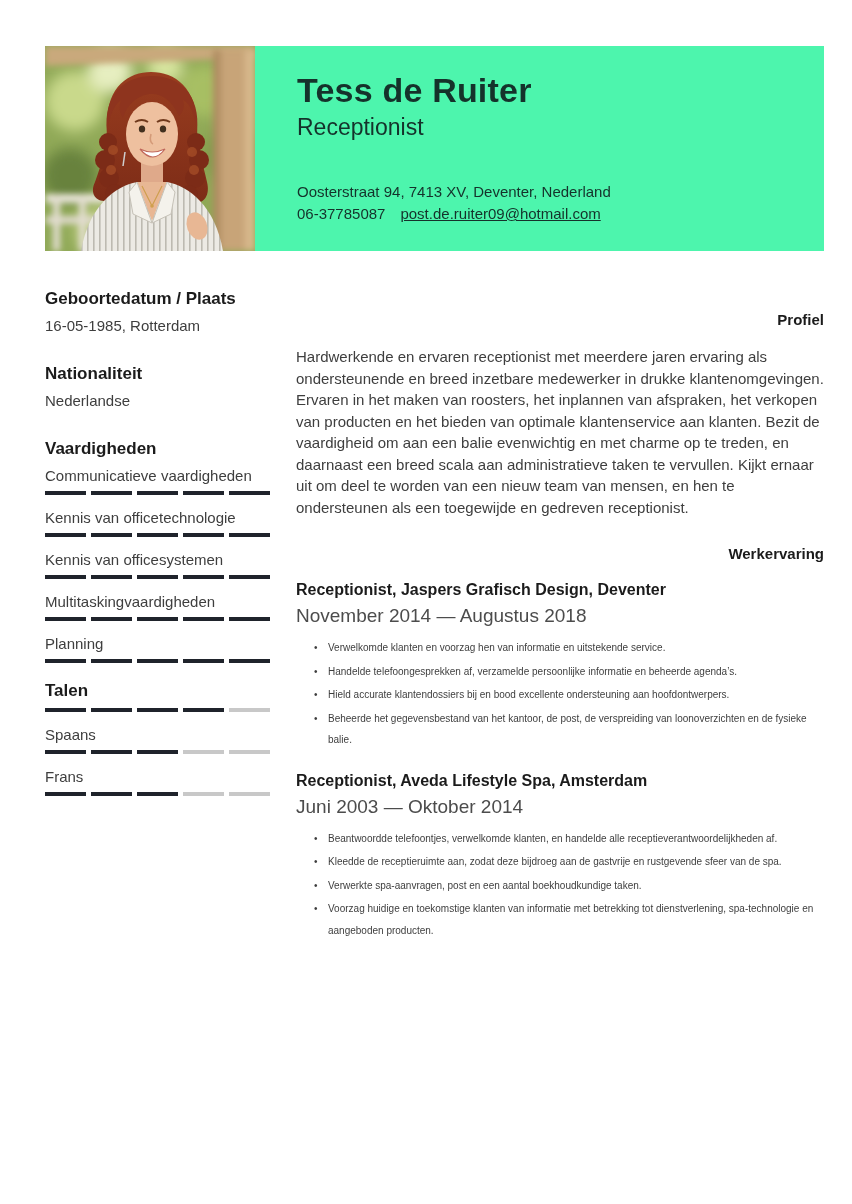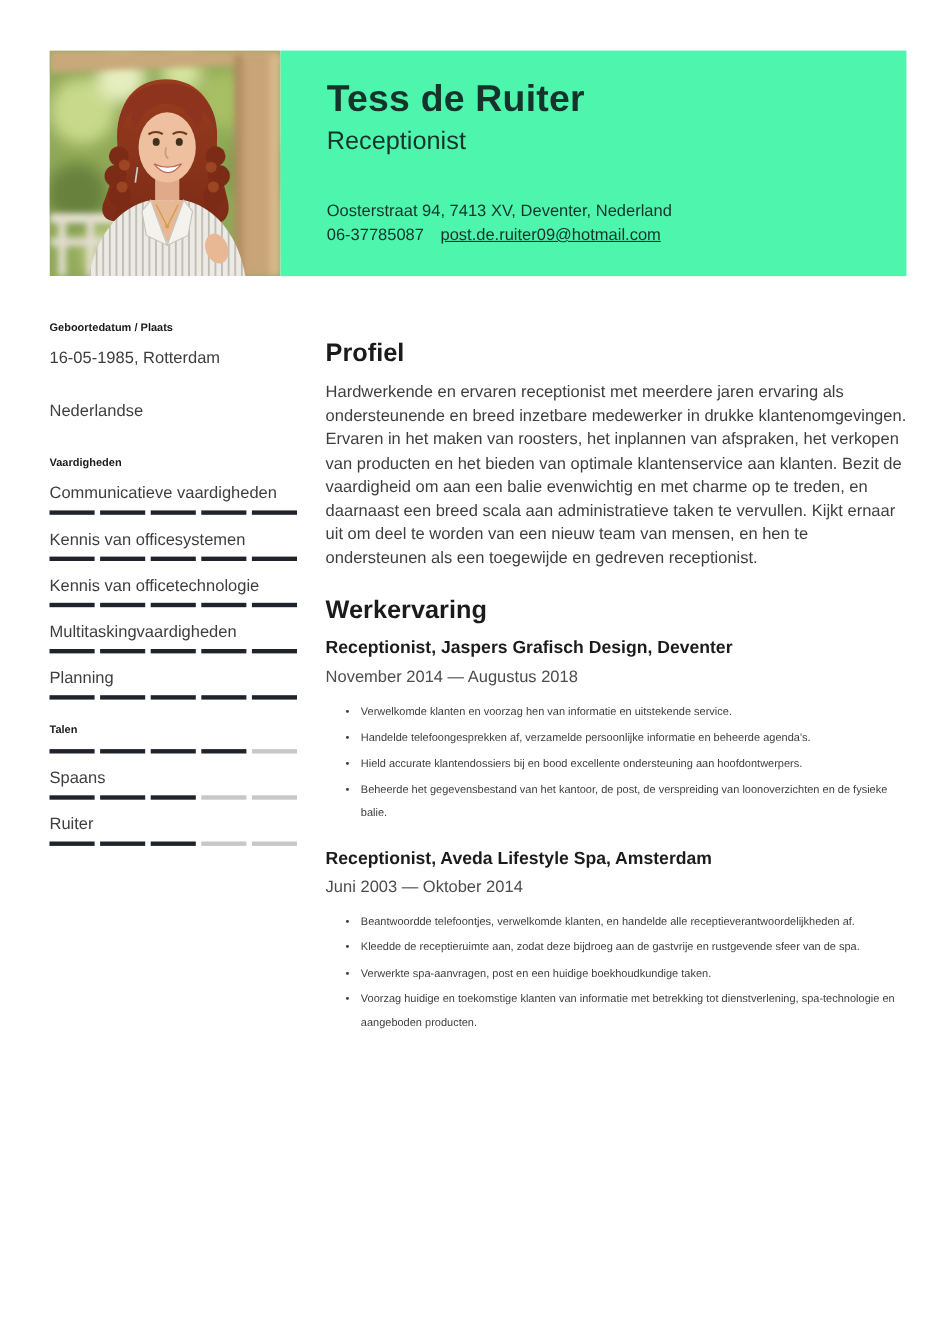--- a/index.html
+++ b/index.html
@@ -26,37 +26,37 @@
   .email-link { color:inherit; text-decoration:underline; cursor:pointer; }
 
   
   .content { display:flex; margin-top:38px; }
   .sidebar { width:225px; flex:none; }
   .main { flex:1; margin-left:26px; padding-top:17px; }
 
   
   .side-group { margin-bottom:28px; }
   .side-group.skills { margin-bottom:18px; }
-  .side-h { font-size:10px; font-weight:bold; color:var(--heading-text,#1b1b1b); line-height:19px; margin-bottom:8px; }
+  .side-h { font-size:17px; font-weight:bold; color:var(--heading-text,#1b1b1b); line-height:19px; margin-bottom:8px; }
   .side-v { font-size:15px; line-height:20px; }
   .meter-item { margin-bottom:13px; }
   .meter-label { font-size:15px; line-height:20px; }
   .meter { display:flex; gap:5px; margin-top:5px; }
   .seg { flex:1; height:4px; }
   .seg.filled { background:var(--bar-filled,#1f232b); }
   .seg.empty  { background:var(--bar-empty,#c8c8c8); }
 
   
-  .h2 { font-size:23px; font-weight:bold; color:var(--heading-text,#1b1b1b); line-height:28px; }
+  .h2 { font-size:15px; font-weight:bold; color:var(--heading-text,#1b1b1b); line-height:28px;text-align:right; }
   .profile-text { margin-top:12px; font-size:15px; line-height:21.5px; }
   .exp-heading { margin-top:22px; }
   .job { margin-top:12px; }
   .job + .job { margin-top:20px; }
   .job-title { font-size:16px; font-weight:bold; color:var(--heading-text,#1b1b1b); line-height:20px; }
-  .job-period { margin-top:6px; font-size:15px; line-height:19px; color:var(--muted-text,#4c4c4c); }
+  .job-period { margin-top:6px; font-size:19px; line-height:19px; color:var(--muted-text,#4c4c4c); }
   .job-bullets { margin-top:12px; list-style:none; padding-left:17px; }
   .job-bullets li { position:relative; padding-left:15px; font-size:10px; line-height:21.5px; margin-bottom:2px; }
   .job-bullets li::before { content:"\2022"; position:absolute; left:1px; top:0; }
 </style>
 </head>
 <body>
 
 <div class="page">
 
   <div class="header">
@@ -151,47 +151,48 @@
 
   <div class="content">
 
     <div class="sidebar">
       <div class="side-group">
         <div class="side-h">Geboortedatum / Plaats</div>
         <div class="side-v">16-05-1985, Rotterdam</div>
       </div>
 
       <div class="side-group">
+        <div class="side-h">Nationaliteit</div>
         <div class="side-v">Nederlandse</div>
       </div>
 
       <div class="side-group skills">
         <div class="side-h">Vaardigheden</div>
         <div class="meter-item">
           <div class="meter-label">Communicatieve vaardigheden</div>
           <div class="meter">
               <span class="seg filled"></span>
               <span class="seg filled"></span>
               <span class="seg filled"></span>
               <span class="seg filled"></span>
               <span class="seg filled"></span>
             </div>
         </div>
         <div class="meter-item">
+          <div class="meter-label">Kennis van officetechnologie</div>
+          <div class="meter">
+              <span class="seg filled"></span>
+              <span class="seg filled"></span>
+              <span class="seg filled"></span>
+              <span class="seg filled"></span>
+              <span class="seg filled"></span>
+            </div>
+        </div>
+        <div class="meter-item">
           <div class="meter-label">Kennis van officesystemen</div>
-          <div class="meter">
-              <span class="seg filled"></span>
-              <span class="seg filled"></span>
-              <span class="seg filled"></span>
-              <span class="seg filled"></span>
-              <span class="seg filled"></span>
-            </div>
-        </div>
-        <div class="meter-item">
-          <div class="meter-label">Kennis van officetechnologie</div>
           <div class="meter">
               <span class="seg filled"></span>
               <span class="seg filled"></span>
               <span class="seg filled"></span>
               <span class="seg filled"></span>
               <span class="seg filled"></span>
             </div>
         </div>
         <div class="meter-item">
           <div class="meter-label">Multitaskingvaardigheden</div>
@@ -230,21 +231,21 @@
           <div class="meter-label">Spaans</div>
           <div class="meter">
               <span class="seg filled"></span>
               <span class="seg filled"></span>
               <span class="seg filled"></span>
               <span class="seg empty"></span>
               <span class="seg empty"></span>
             </div>
         </div>
         <div class="meter-item">
-          <div class="meter-label">Ruiter</div>
+          <div class="meter-label">Frans</div>
           <div class="meter">
               <span class="seg filled"></span>
               <span class="seg filled"></span>
               <span class="seg filled"></span>
               <span class="seg empty"></span>
               <span class="seg empty"></span>
             </div>
         </div>
       </div>
     </div>
@@ -265,20 +266,20 @@
           <li>Beheerde het gegevensbestand van het kantoor, de post, de verspreiding van loonoverzichten en de fysieke balie.</li>
         </ul>
       </div>
 
       <div class="job">
         <div class="job-title">Receptionist, Aveda Lifestyle Spa, Amsterdam</div>
         <div class="job-period">Juni 2003 — Oktober 2014</div>
         <ul class="job-bullets">
           <li>Beantwoordde telefoontjes, verwelkomde klanten, en handelde alle receptieverantwoordelijkheden af.</li>
           <li>Kleedde de receptieruimte aan, zodat deze bijdroeg aan de gastvrije en rustgevende sfeer van de spa.</li>
-          <li>Verwerkte spa-aanvragen, post en een huidige boekhoudkundige taken.</li>
+          <li>Verwerkte spa-aanvragen, post en een aantal boekhoudkundige taken.</li>
           <li>Voorzag huidige en toekomstige klanten van informatie met betrekking tot dienstverlening, spa-technologie en aangeboden producten.</li>
         </ul>
       </div>
     </div>
 
   </div>
 </div>
 
 </body></html>

